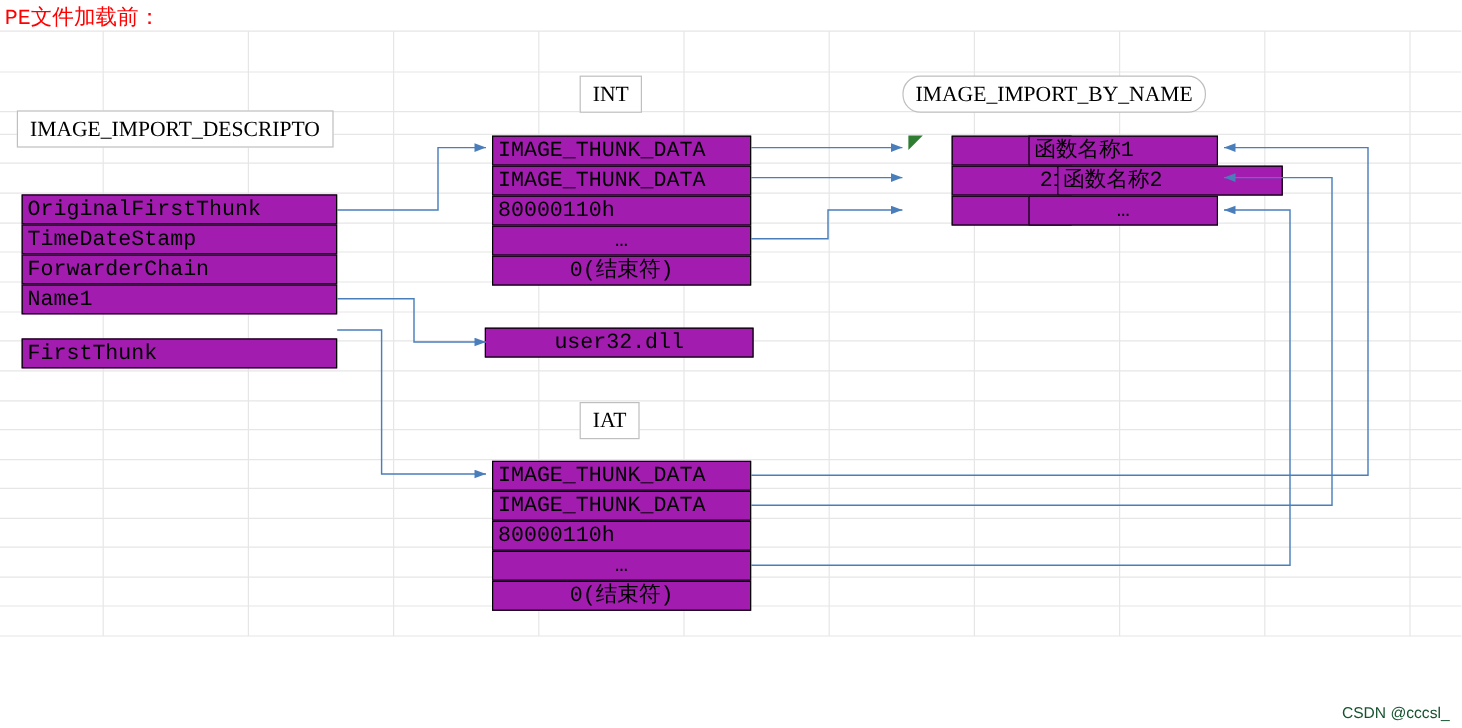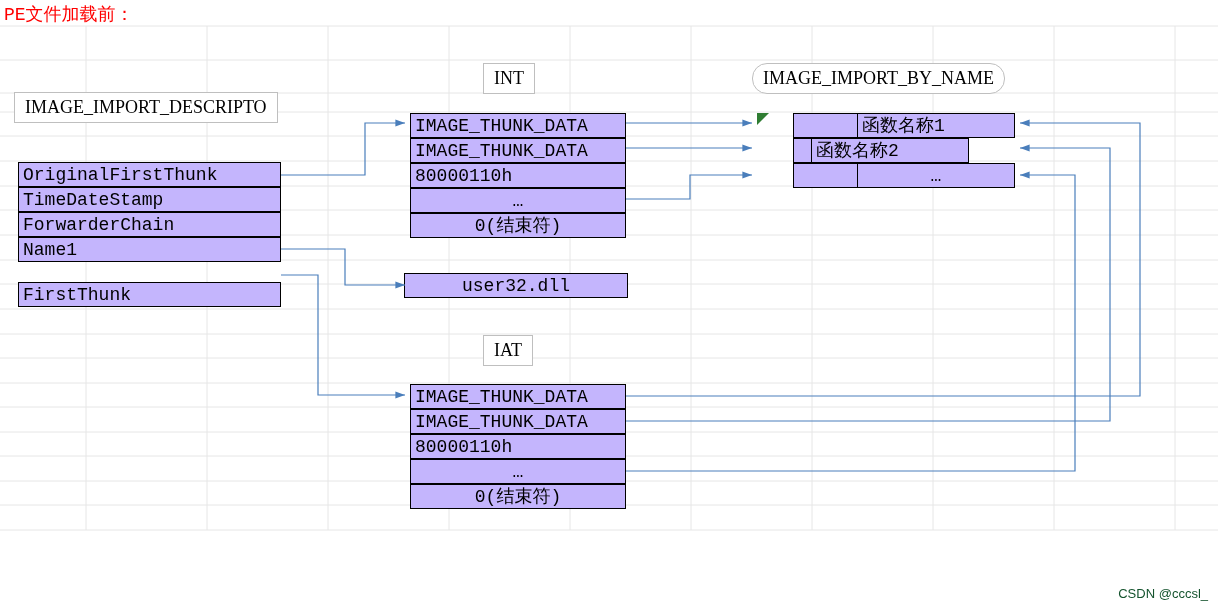--- a/index.html
+++ b/index.html
@@ -31,21 +31,21 @@
   .label-box {
     position: absolute;
     background: #fff;
     border: 1px solid #bfbfbf;
     padding: 4px 10px;
     font-family: Liberation Serif, serif;
     white-space: nowrap;
   }
   .cell {
     position: absolute;
-    background: #c4b5fd;
+    background: #a21caf;
     border: 1px solid #000;
     font-family: "Courier New", "SimSun", monospace;
     padding: 1px 4px;
     height: 25px;
     line-height: 22px;
     white-space: nowrap;
     overflow: hidden;
   }
   .cell.center { text-align: center; }
   .cell.right  { text-align: right; margin-left: 36px; }
@@ -130,21 +130,21 @@
 
   <div class="label-box" style="left:752px; top:63px;border-radius:15px;">IMAGE_IMPORT_BY_NAME</div>
 
   <svg class="gridlayer" style="z-index:2;">
     <polygon points="757,113 769,113 757,125" fill="#2f7d32"></polygon>
   </svg>
 
   <div class="cell right" style="left:757px; top:113px; width:100px;">01</div>
   <div class="cell" style="left:857px; top:113px; width:158px;">函数名称1</div>
   <div class="cell right" style="left:757px; top:138px; width:100px;">21</div>
-  <div class="cell" style="left:811px; top:138px; width:158px;">函数名称2</div>
+  <div class="cell" style="left:881px; top:138px; width:188px;">函数名称2</div>
   <div class="cell right" style="left:757px; top:163px; width:100px;">n</div>
   <div class="cell center" style="left:857px; top:163px; width:158px;">…</div>
 
   <svg class="gridlayer" style="z-index:3;">
     <defs>
       <marker id="ah" markerWidth="10" markerHeight="10" refX="8" refY="3" orient="auto">
         <path d="M0,0 L8,3 L0,6 Z" fill="#4a7ebb"></path>
       </marker>
     </defs>
 

